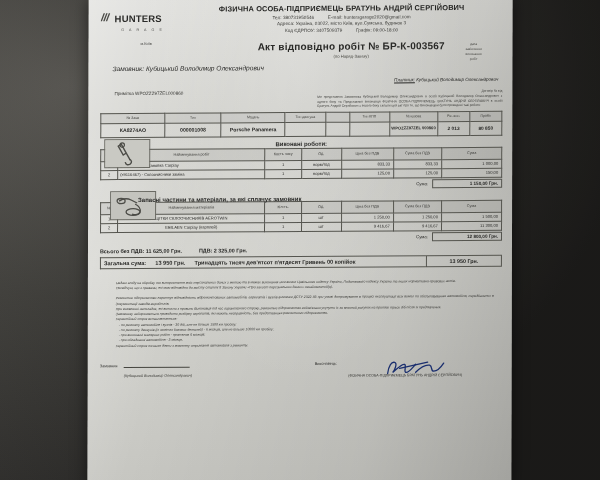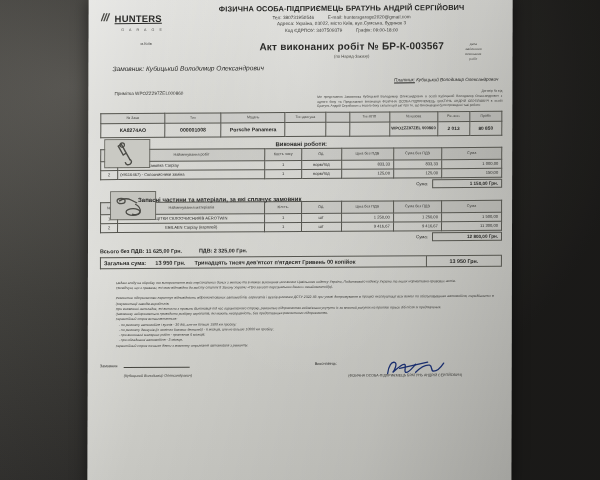--- a/index.html
+++ b/index.html
@@ -32,21 +32,21 @@
   #paper:after{content:"";position:absolute;inset:0;pointer-events:none;
     background:radial-gradient(ellipse at 50% 8%, rgba(255,255,255,.25) 0%, rgba(255,255,255,0) 55%);
   }
   .sheet{position:relative;z-index:3;padding:6px 10px 0 12px;}
 
   
   .hdr{display:flex;align-items:flex-start;gap:6px;}
   .logo{width:74px;flex:0 0 74px;padding-top:6px;}
   .logo-mark{display:flex;align-items:center;gap:2px;}
   .logo-stripes{display:inline-block;}
-  .logo-word{font-size:9.5px;font-weight:bold;letter-spacing:.2px;color:#2b2b29;text-decoration:underline;}
+  .logo-word{font-size:9.5px;font-weight:bold;letter-spacing:.2px;color:#2b2b29;}
   .logo-sub{font-size:3.6px;letter-spacing:2.1px;text-align:center;color:#4a4a47;margin-top:.5px;padding-left:10px;}
   .co{flex:1;text-align:center;padding-top:2px;}
   .co-name{font-size:7.4px;font-weight:bold;letter-spacing:.15px;color:#242422;}
   .co-line{font-size:4.6px;color:#3a3a37;margin-top:1.6px;letter-spacing:.05px;}
   .co-line .sep{display:inline-block;width:11px;}
 
   
   .city{font-size:3.9px;color:#4b4b48;margin:7px 0 0 40px;}
   .title-row{display:flex;align-items:flex-start;margin-top:-4px;}
   .title-left{width:42%;}
@@ -165,21 +165,21 @@
       </div>
     </div>
   </div>
 
   <div class="city">м.Київ</div>
 
   <div class="title-row">
     <div class="title-left"></div>
     <div class="title-mid">
       <div class="doc-title">
-        <span>Акт виконаних робіт №</span>
+        <span>Акт відповідно робіт №</span>
         <span>БР-К-003567</span>
       </div>
       <div class="doc-sub">(по Наряд-Заказу)</div>
     </div>
     <div class="title-right">дата<br>закінчення<br>виконання<br>робіт</div>
   </div>
 
   <div class="cust">
     <span class="lab">Замовник:</span>
     <span>Кубицький Володимир Олександрович</span>

